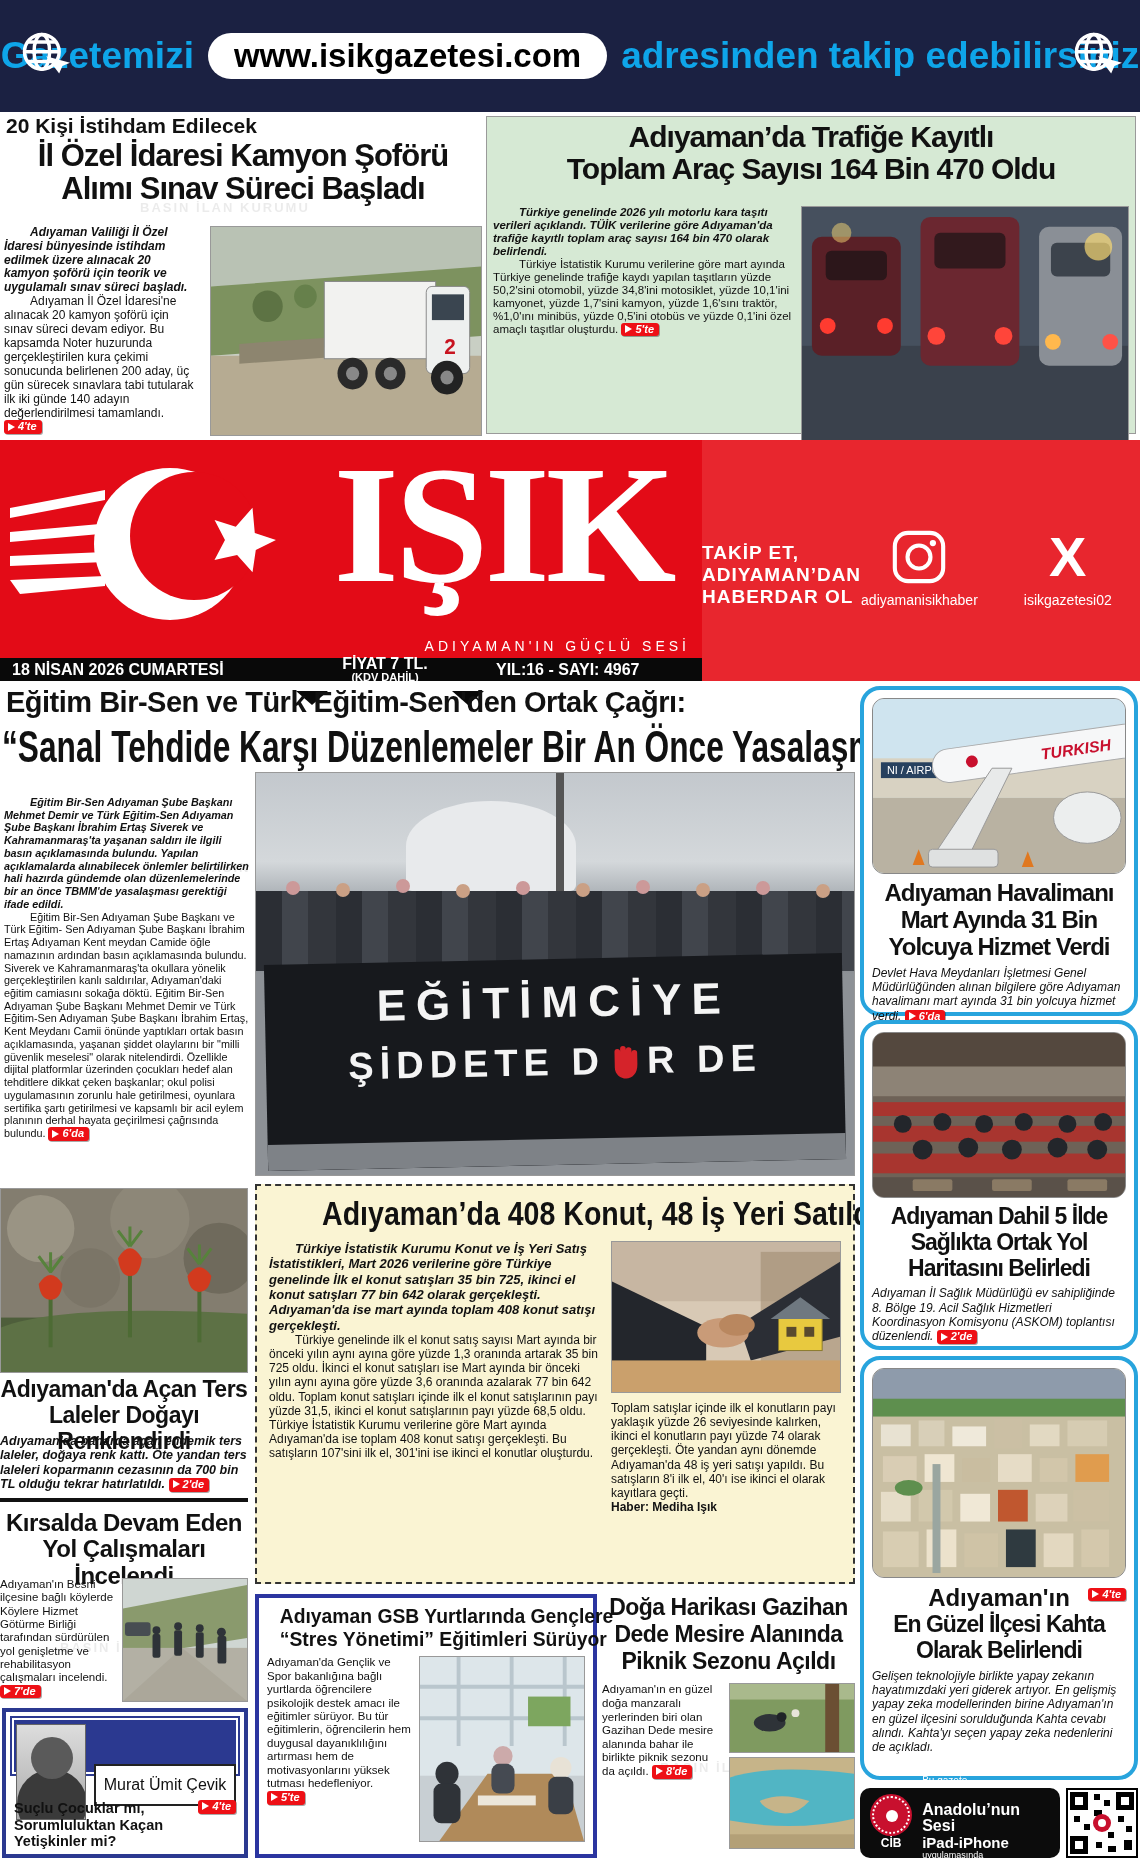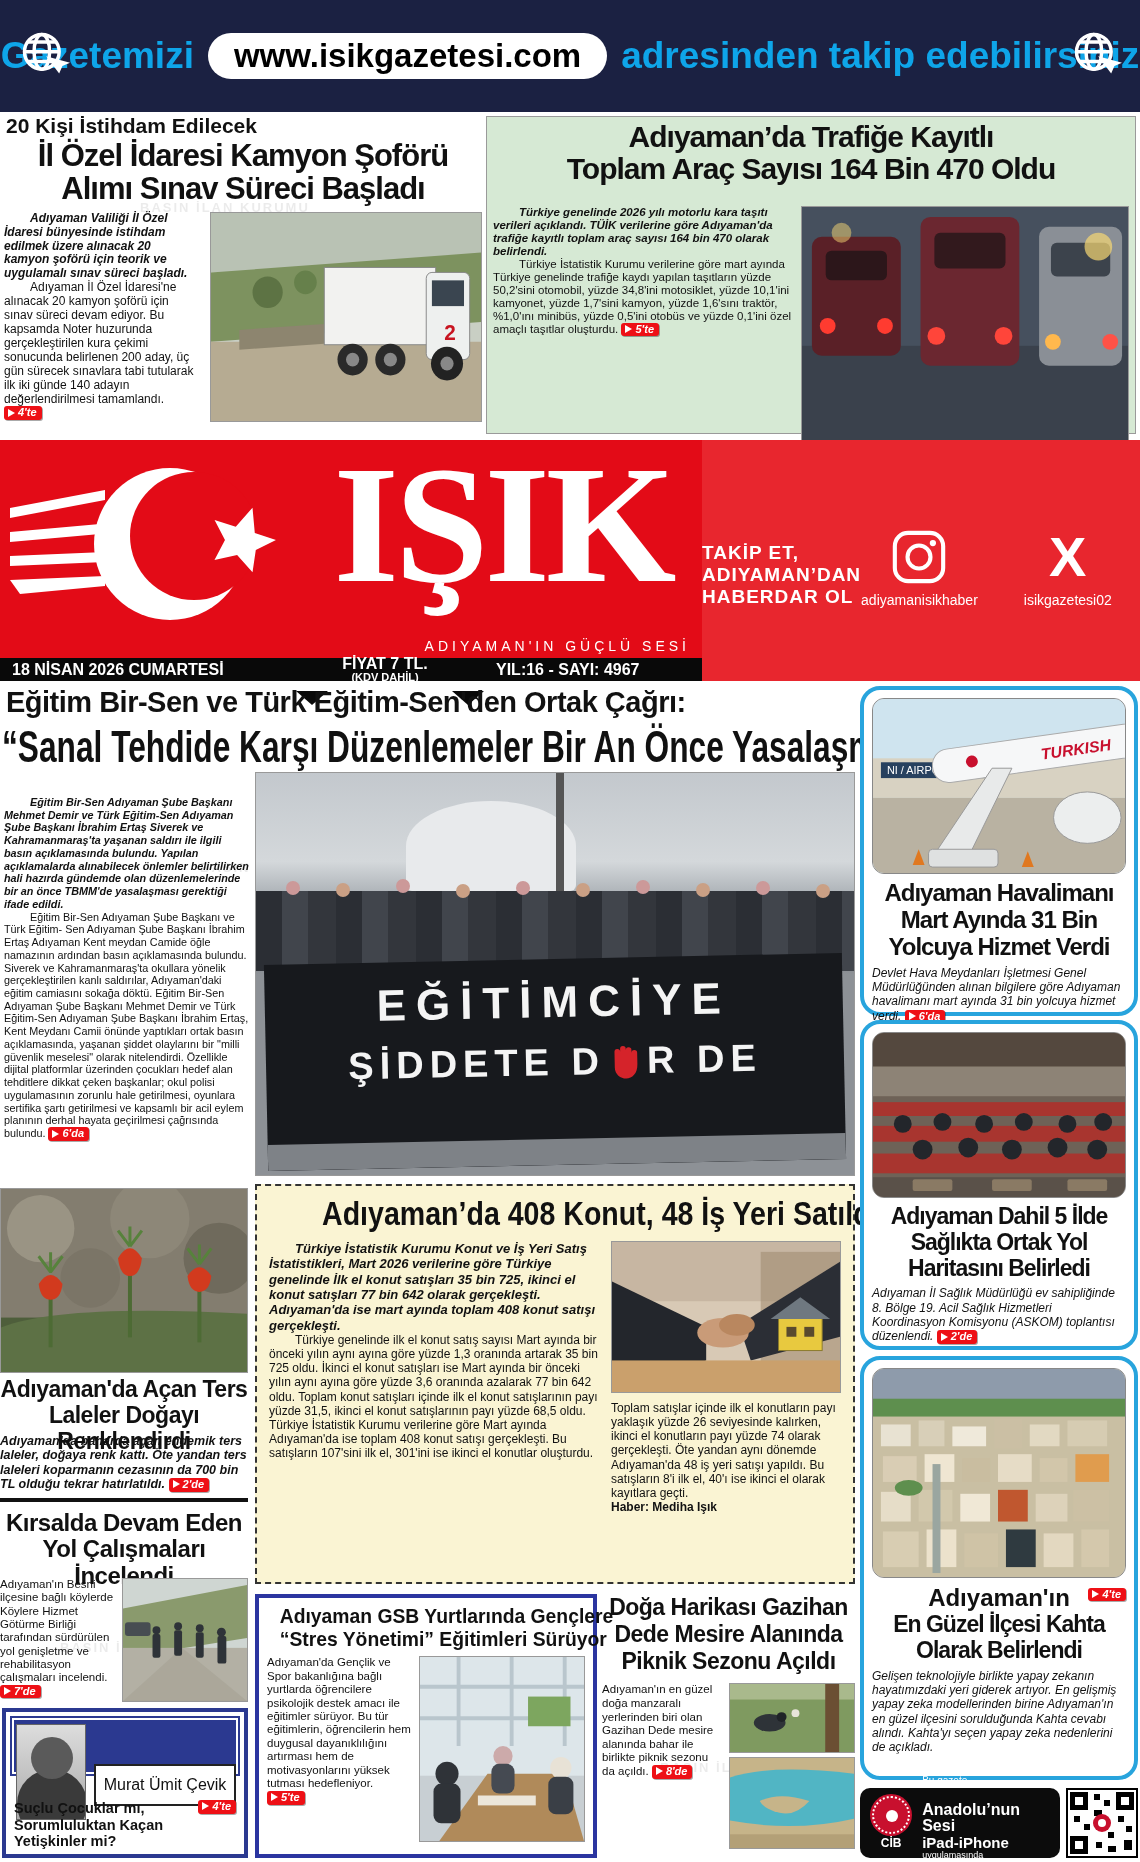--- a/index.html
+++ b/index.html
@@ -18,21 +18,21 @@
   .url-pill { background:#fff; color:#000; font-size:33px; font-weight:bold;
               border-radius:999px; padding:4px 26px; }
   .globe { position:absolute; top:28px; }
   .globe.left { left:18px; } .globe.right { right:18px; }
 
   
   .art-truck { position:absolute; left:4px; top:114px; width:478px; height:322px; }
   .kicker1 { font-size:21px; font-weight:bold; padding-left:2px; }
   .h-truck { text-align:center; font-weight:bold; font-size:31px; line-height:1.06;
              letter-spacing:-1px; margin-top:2px; }
-  .truck-flex { display:flex; margin-top:6px; gap:14px;justify-content:flex-end; }
+  .truck-flex { display:flex; margin-top:20px; gap:14px;justify-content:flex-end; }
   .truck-text { width:192px; font-size:12px; line-height:1.16; }
   .lead { font-weight:bold; font-style:italic; }
   .lead::before, .bodytx::before { content:""; display:inline-block; width:26px; }
   .photo-frame { border:1px solid #999; overflow:hidden; position:relative; background:#ccc; }
   .truck-photo { flex:1; height:210px; }
 
   .art-vehicles { position:absolute; left:486px; top:116px; width:650px; height:318px;
                   background:#d6e9d4; border:1px solid #9a9a9a; padding:4px 6px; }
   .h-veh { text-align:center; font-weight:bold; font-size:30px; line-height:1.08; letter-spacing:-1px; }
   .veh-flex { display:flex; gap:8px; margin-top:20px; }

